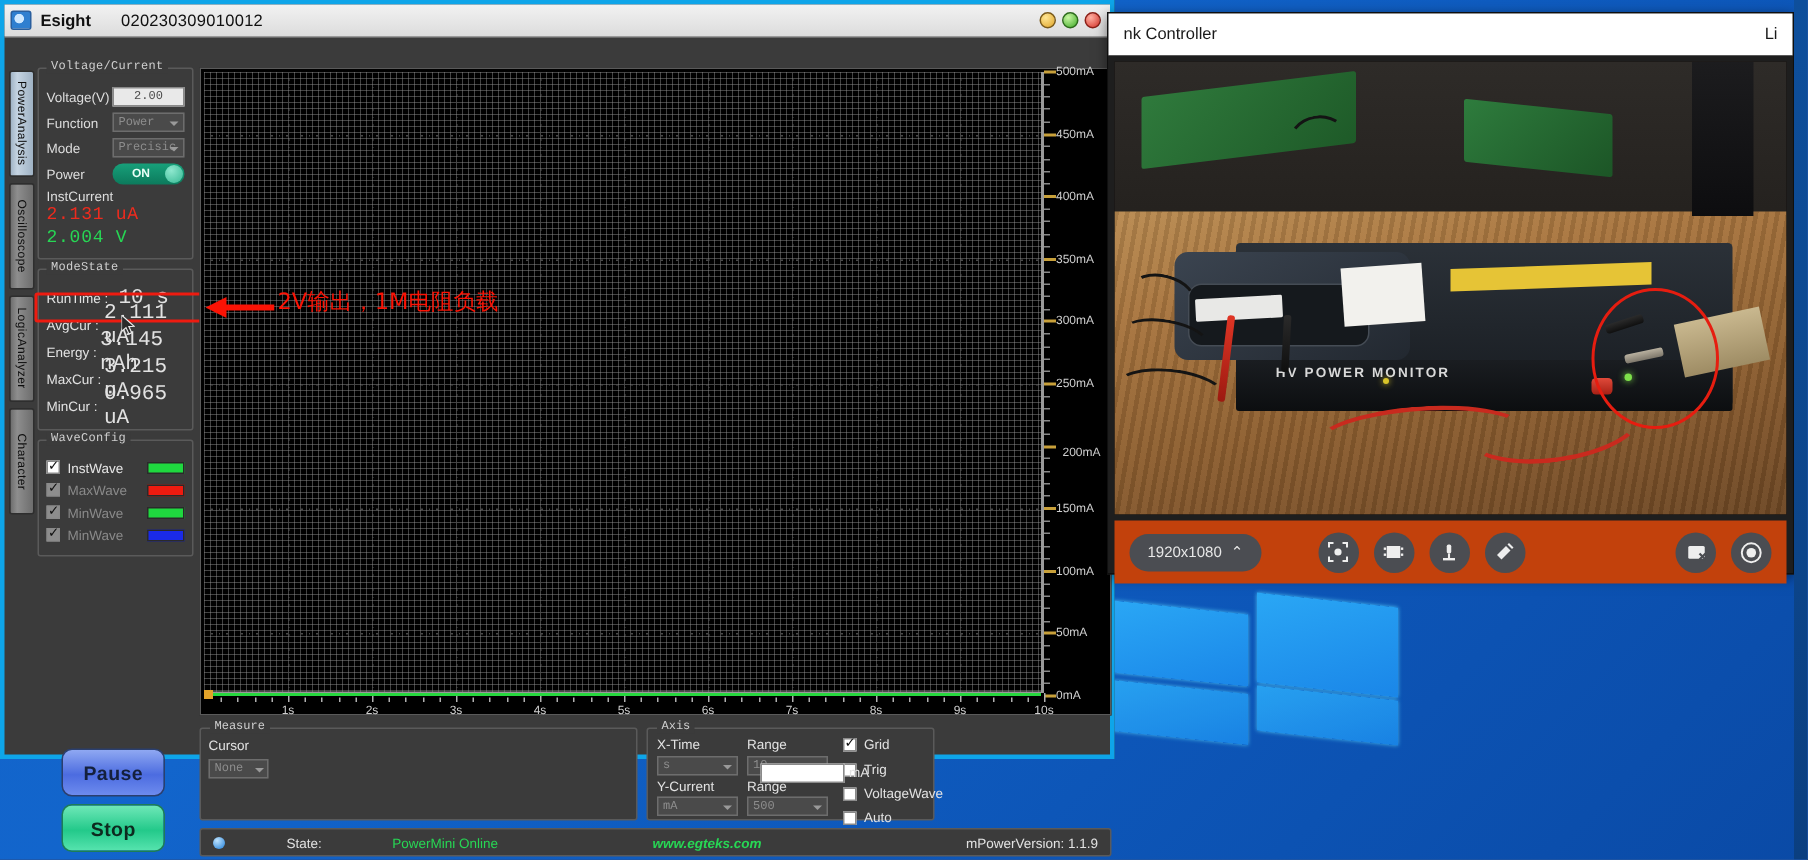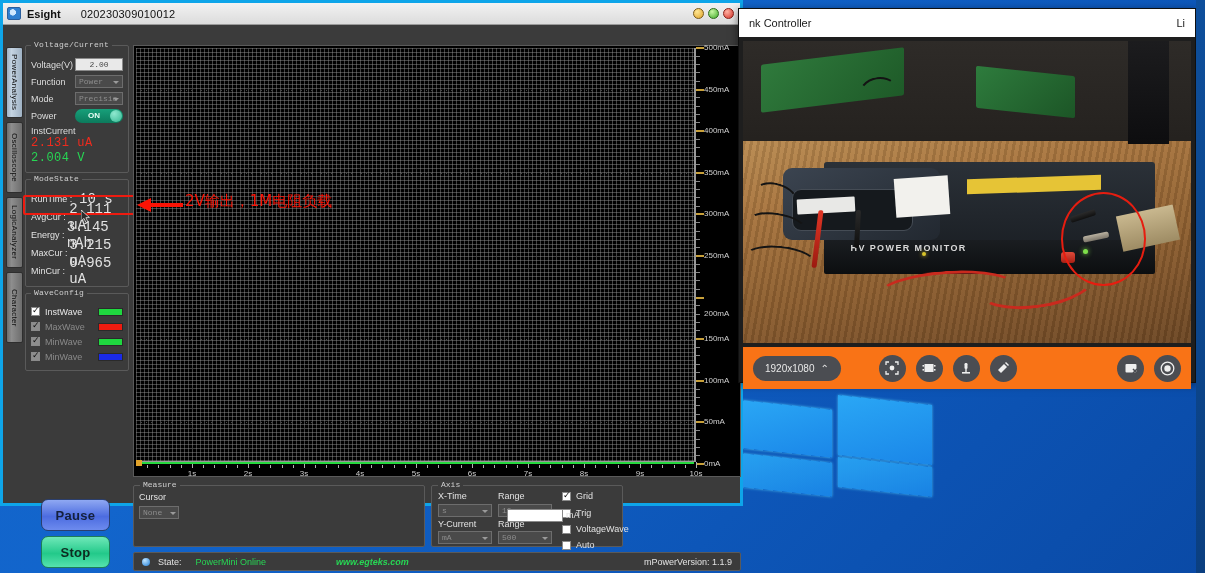--- a/index.html
+++ b/index.html
@@ -265,21 +265,21 @@
     position:absolute; width:50px; height:16px; border-radius:3px;
     background: linear-gradient(#7e7e7e,#5e5e5e); border:1px solid #474747;
     color:#c9c9c9; font-size:8px; display:flex;align-items:center;justify-content:center;
     font-family:"Liberation Mono",monospace;
   }
 
   
   .statusbar {
     position:absolute; left:130px; top:549px; width:608px; height:19px;
     border:1px solid #5a5a5a; border-radius:2px; background:#3b3b3b;
-    display:flex; align-items:center; padding:0 8px; font-size:9px; color:#e2e2e2;
+    display:flex; align-items:center; padding:0 8px; font-size:9px; color:#e2e2e2;gap:33px;
   }
   .led { width:8px;height:8px;border-radius:50%;background:radial-gradient(circle at 35% 30%,#bfe4ff,#1f7ed8);margin-right:8px;}
   .st-online { color:#27d654; margin-left:14px; }
   .st-url { color:#27d654; font-style:italic; margin-left:70px; font-weight:bold; }
   .st-ver { margin-left:auto; }
 
   
   .vidwin {
     position: absolute; left: 738px; top: 8px; width: 458px; height: 375px;
     background: #2b2b2b; border: 1px solid #0f0f0f;
@@ -348,21 +348,21 @@
   .s-clip2 { position:absolute; left:76%; top:64%; width:26px; height:6px;
     background: linear-gradient(#b9b1a0,#7d776b); border-radius:2px; transform: rotate(-12deg); }
   .s-redclip { position:absolute; left:71%; top:70%; width:14px; height:11px;
     background: linear-gradient(#e04a3a,#a82015); border-radius:3px; }
   .s-dev2 { position:absolute; left:84%; top:56%; width:13%; height:12%;
     background: linear-gradient(#c9b88f,#9e8c64); transform: rotate(-12deg); }
 
   
   .vid-toolbar {
     position:absolute; left:4px; right:4px; top:310px; height:42px;
-    background:#f97316; display:flex; align-items:center; padding:0 10px;
+    background:#c2410c; display:flex; align-items:center; padding:0 10px;
   }
   .res-pill {
     height:25px; padding:0 12px; border-radius:13px; background:#4b4d52;
     display:flex; align-items:center; gap:6px; color:#e8e8e8; font-size:10px;
   }
   .tb-center { display:flex; gap:10px; margin-left:38px; }
   .cbtn {
     width:27px; height:27px; border-radius:50%; background:#4b4d52;
     display:flex; align-items:center; justify-content:center; color:#e9e9e9;
   }
@@ -540,21 +540,21 @@
       <div id="yticks">
           <div class="ytick" style="top: 417px;"></div>
           <div class="ylab" style="top: 418px;">0mA</div>
           <div class="ytick" style="top: 375.4px;"></div>
           <div class="ylab" style="top: 376.4px;">50mA</div>
           <div class="ytick" style="top: 333.8px;"></div>
           <div class="ylab" style="top: 334.8px;">100mA</div>
           <div class="ytick" style="top: 292.2px;"></div>
           <div class="ylab" style="top: 293.2px;">150mA</div>
           <div class="ytick" style="top: 250.6px;"></div>
-          <div class="ylab" style="top: 268px;">200mA</div>
+          <div class="ylab" style="top: 256px; text-align: center;">200mA</div>
           <div class="ytick" style="top: 209px;"></div>
           <div class="ylab" style="top: 210px;">250mA</div>
           <div class="ytick" style="top: 167.4px;"></div>
           <div class="ylab" style="top: 168.4px;">300mA</div>
           <div class="ytick" style="top: 125.8px;"></div>
           <div class="ylab" style="top: 126.8px;">350mA</div>
           <div class="ytick" style="top: 84.2px;"></div>
           <div class="ylab" style="top: 85.2px;">400mA</div>
           <div class="ytick" style="top: 42.6px;"></div>
           <div class="ylab" style="top: 43.6px;">450mA</div>

